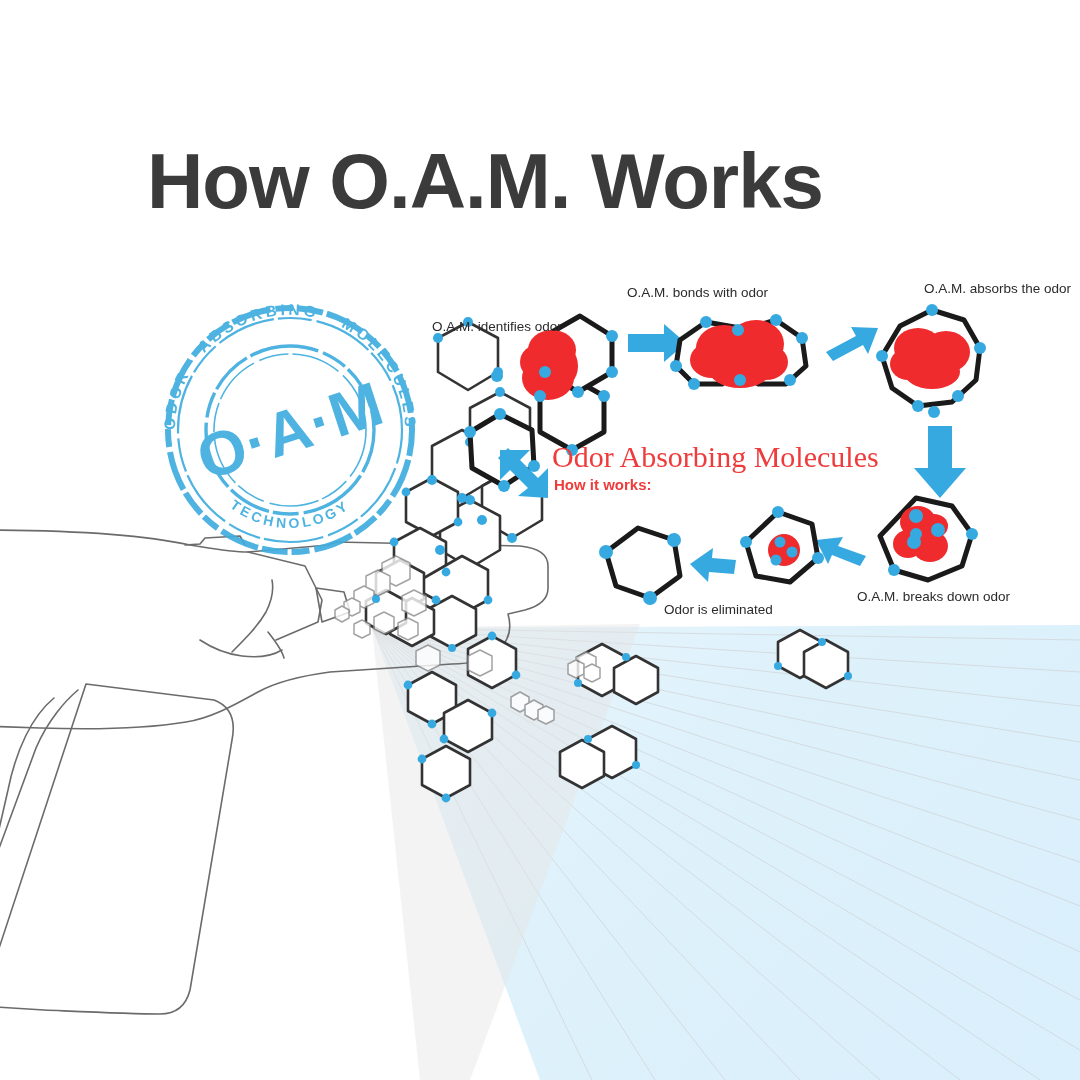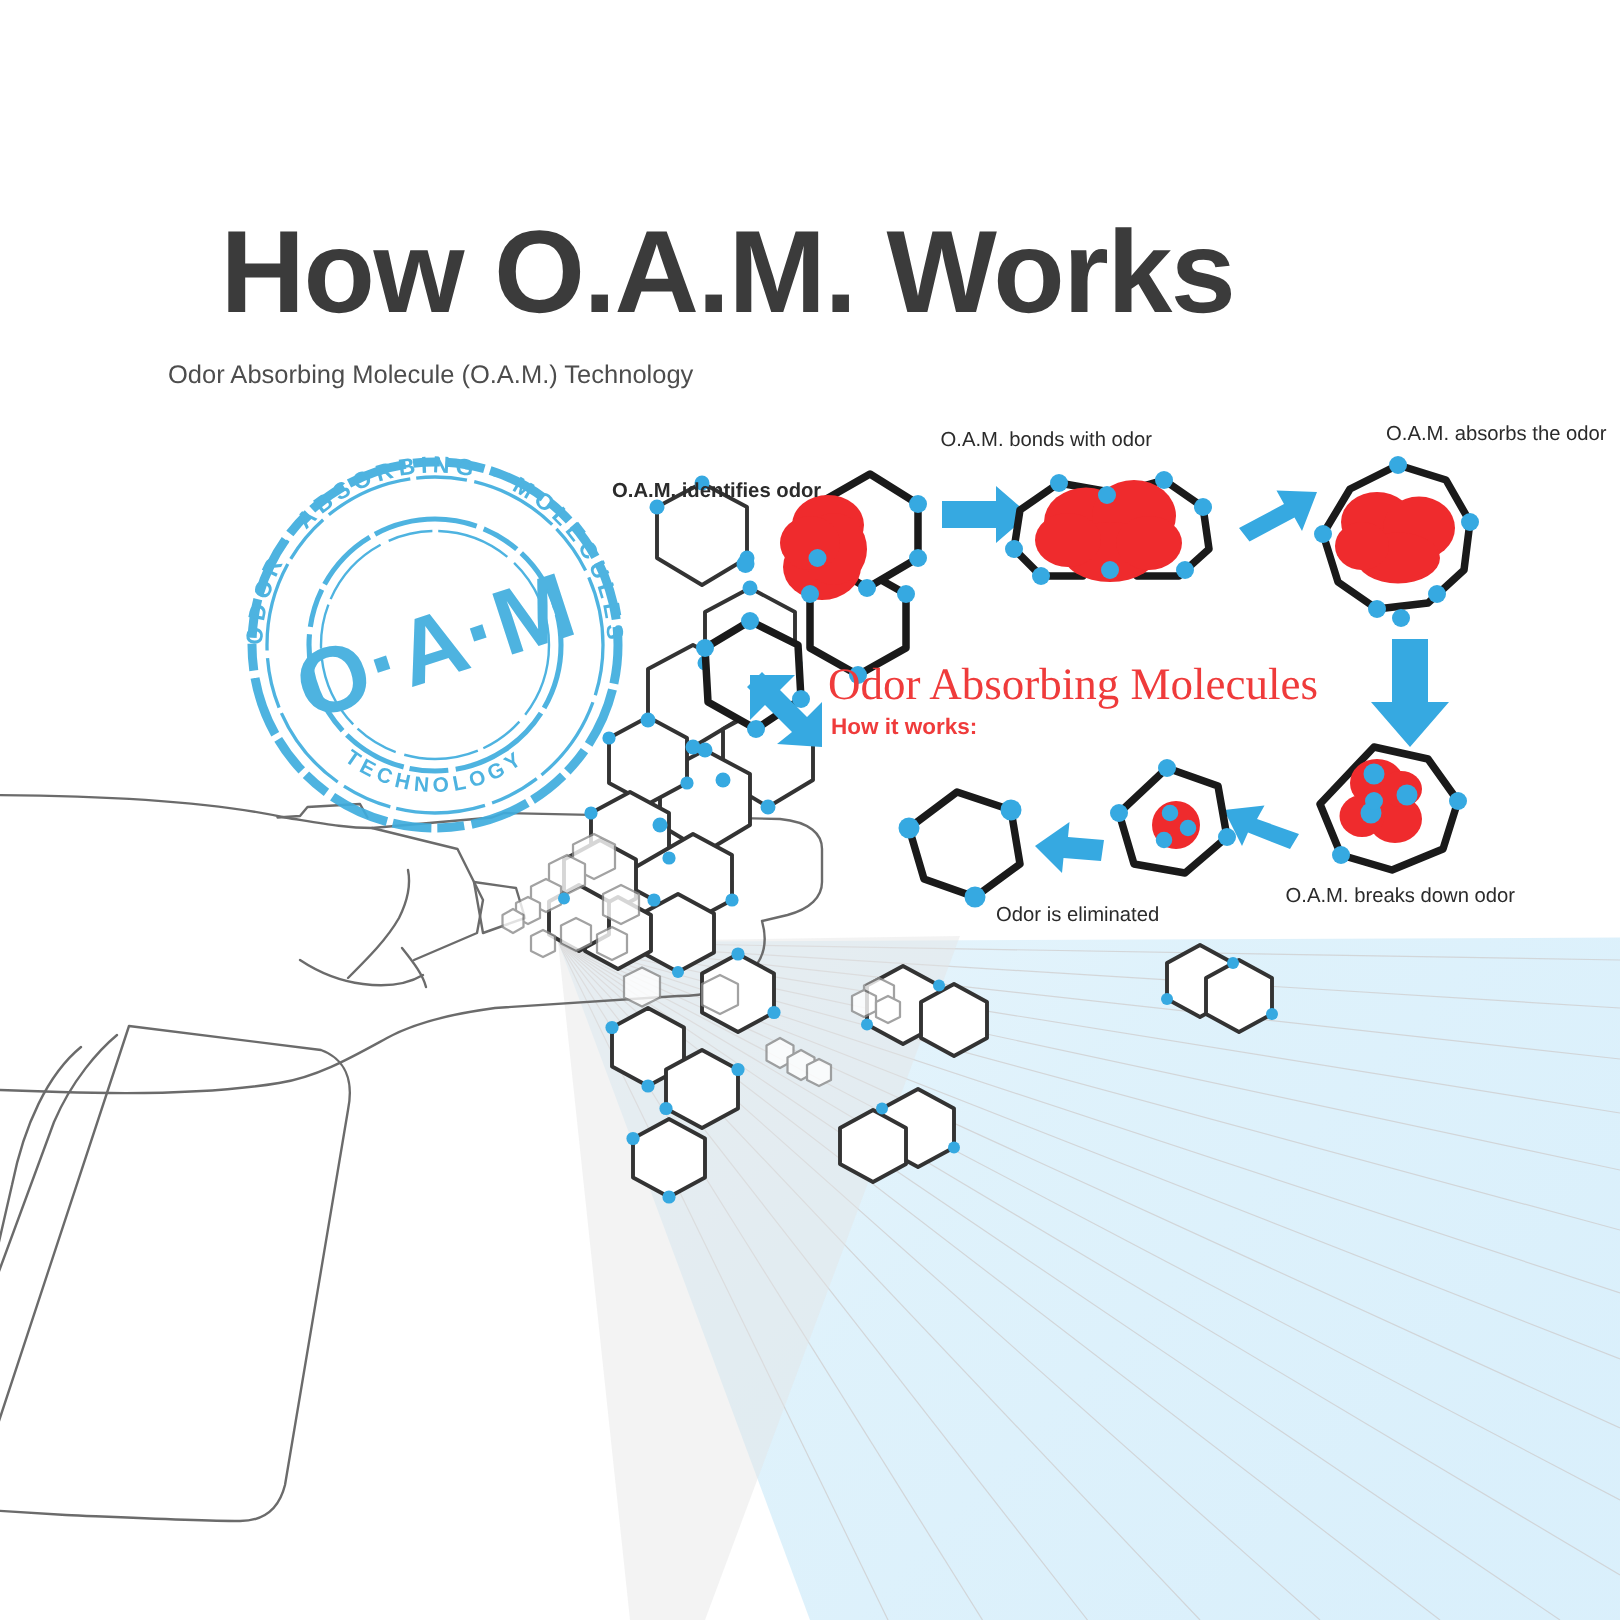--- a/index.html
+++ b/index.html
@@ -26,21 +26,21 @@
   }
   .center-sub{
     position:absolute;left:554px;top:476px;
     font-size:15px;font-weight:bold;color:#ef3b3b;white-space:nowrap;
   }
 
   
   .cap{
     position:absolute;font-size:13.5px;color:#2b2b2b;white-space:nowrap;
   }
-  .cap-1{left:408px;top:319px;font-weight:bold;}
+  .cap-1{left:432px;top:319px;}
   .cap-2{left:607px;top:285px;margin-left:20px;}
   .cap-3{left:924px;top:281px;}
   .cap-4{left:857px;top:589px;}
   .cap-5{left:664px;top:602px;text-align:right;}
 </style>
 </head>
 <body>
 
 <div id="stage">
 
@@ -346,21 +346,20 @@
       </g>
     </g>
 
     <g fill="#36a9e1">
       <polygon points="508,448 538,478 548,468 548,498 518,496 528,488 498,458"></polygon>
       <polygon points="500,450 530,450 500,480"></polygon>
     </g>
   </svg>
 
   <div class="title">How O.A.M. Works</div>
-  <div class="subtitle">Odor Absorbing Molecule (O.A.M.) Technology</div>
 
   <div class="center-head">Odor Absorbing Molecules</div>
   <div class="center-sub">How it works:</div>
 
   <div class="cap cap-1">O.A.M. identifies odor</div>
   <div class="cap cap-2">O.A.M. bonds with odor</div>
   <div class="cap cap-3">O.A.M. absorbs the odor</div>
   <div class="cap cap-4">O.A.M. breaks down odor</div>
   <div class="cap cap-5">Odor is eliminated</div>
 

